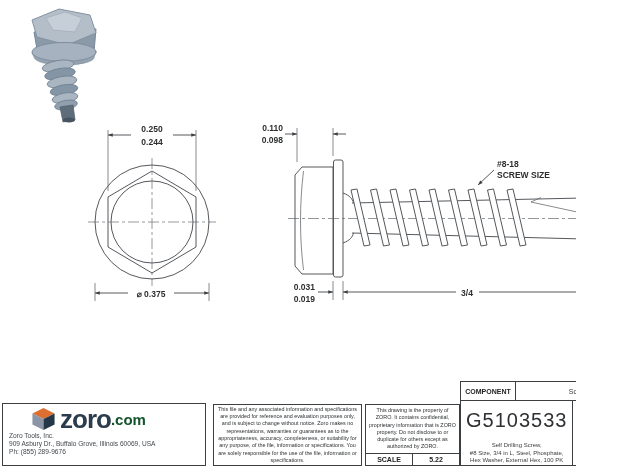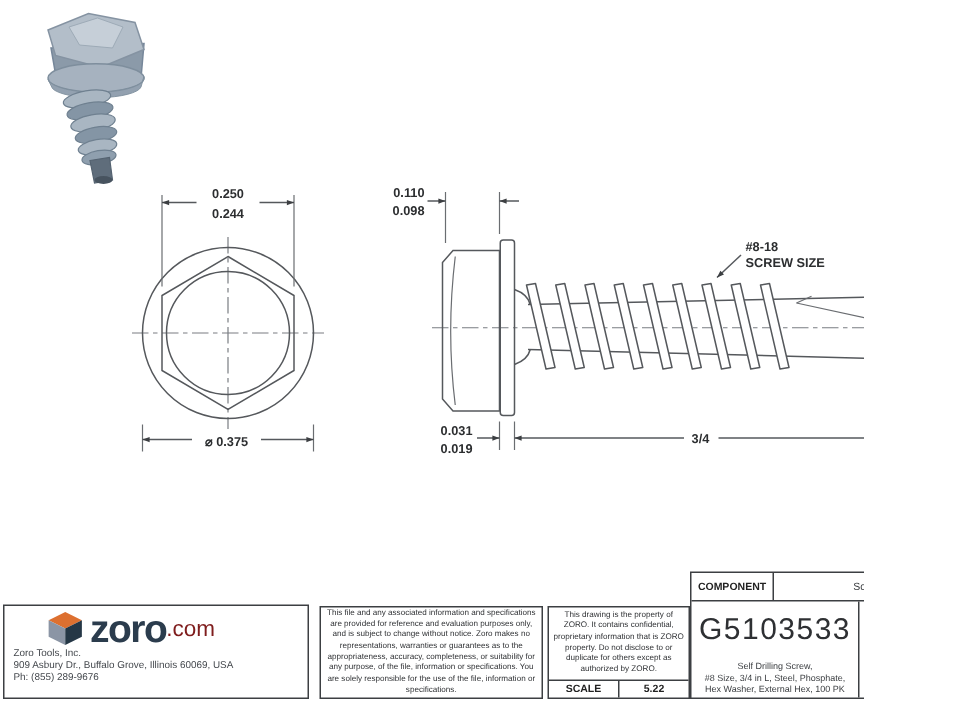--- a/index.html
+++ b/index.html
@@ -14,21 +14,21 @@
   .thin{stroke:#6a6d71;stroke-width:.8;fill:none;}
   .cl{stroke:#7a7d82;stroke-width:.8;fill:none;stroke-dasharray:11 3 3 3;}
   .blade{fill:#ffffff;stroke:#55585c;stroke-width:1;stroke-linejoin:round;}
   .dimtxt{font-family:"Liberation Sans",sans-serif;font-size:8.5px;font-weight:bold;fill:#2c2e30;}
 
   
   .box{position:absolute;border:1px solid #3c3f42;background:#fff;box-sizing:border-box;}
   .tb-left{left:2px;top:403px;width:204px;height:63px;}
   .logo-row{display:flex;align-items:center;margin:3px 0 0 28px;}
   .logo-zoro{font-weight:bold;font-size:26px;letter-spacing:-1px;color:#2b3c4d;line-height:24px;margin-left:4px;}
-  .logo-com{font-weight:normal;font-size:15px;color:#7f1d1d;}
+  .logo-com{font-weight:bold;font-size:15px;color:#14532d;}
   .addr{margin:1px 0 0 6px;font-size:6.6px;line-height:8px;color:#44484d;}
 
   .tb-legal1{left:213px;top:404px;width:149px;height:62px;display:flex;align-items:center;}
   .tb-legal1 p{margin:0;padding:2px 3px;font-size:5.4px;line-height:7.3px;text-align:center;color:#2e3033;}
 
   .tb-legal2{left:365px;top:404px;width:95px;height:62px;display:flex;flex-direction:column;}
   .tb-legal2 p{margin:0;padding:2px 3px;font-size:5.4px;line-height:7.3px;text-align:center;color:#2e3033;flex:1;}
   .scale-row{display:flex;border-top:1px solid #3c3f42;height:13px;}
   .scale-row .lab{width:46px;border-right:1px solid #3c3f42;font-size:7px;font-weight:bold;
                   display:flex;align-items:center;justify-content:center;}

